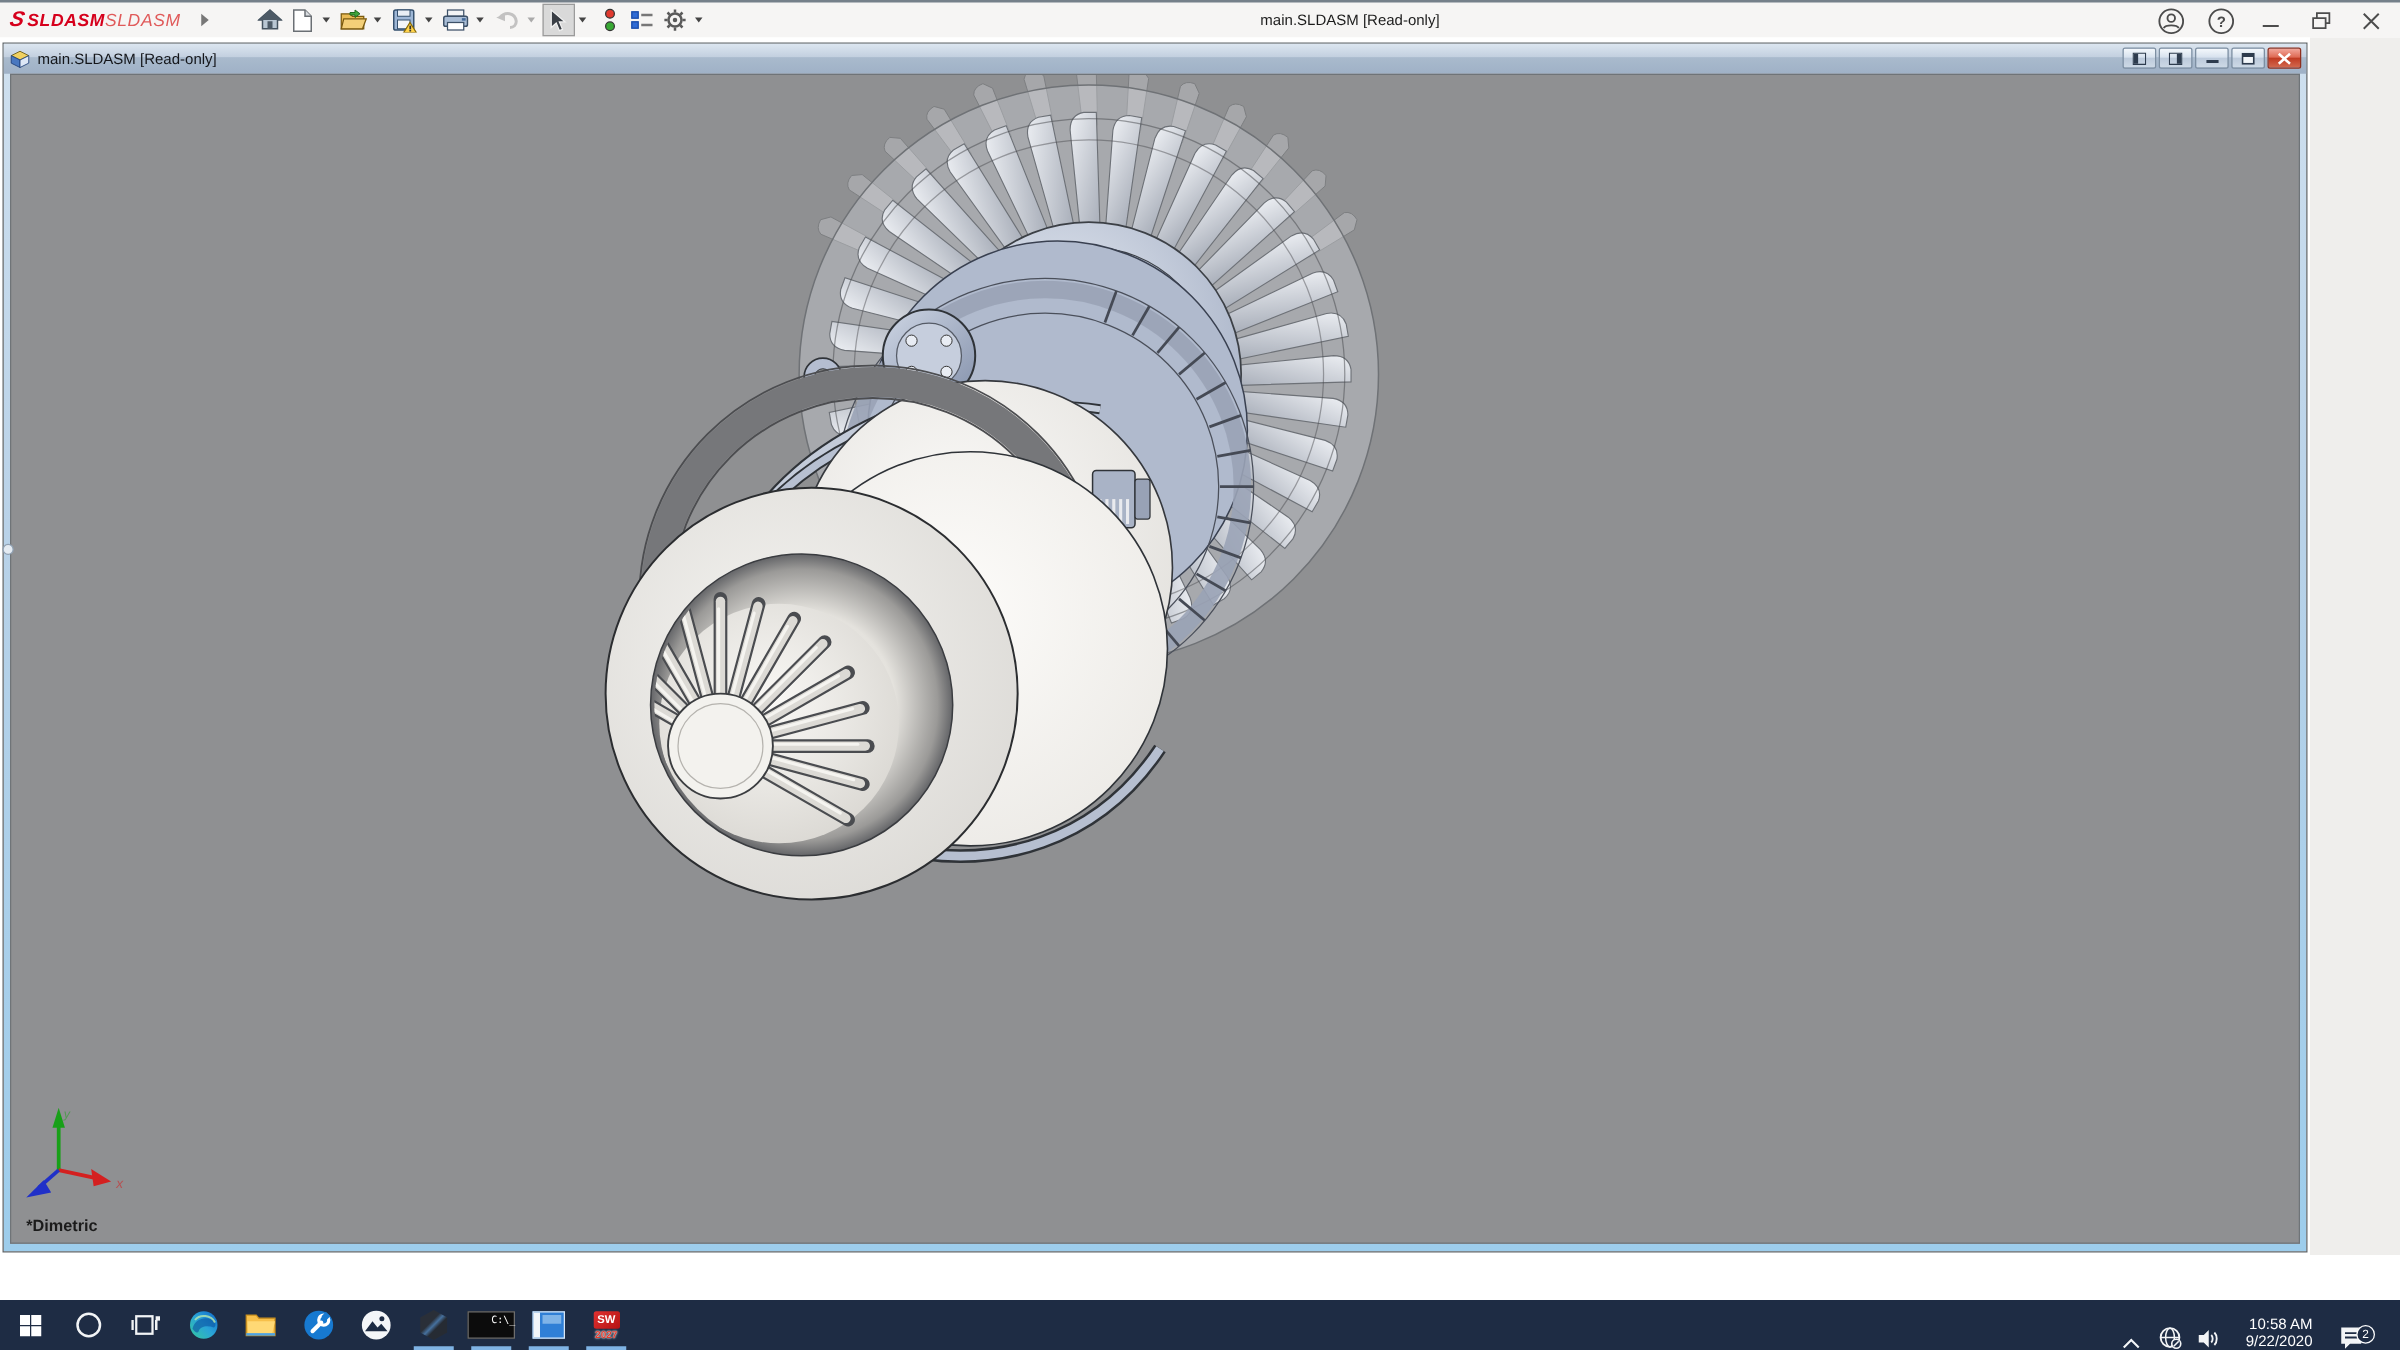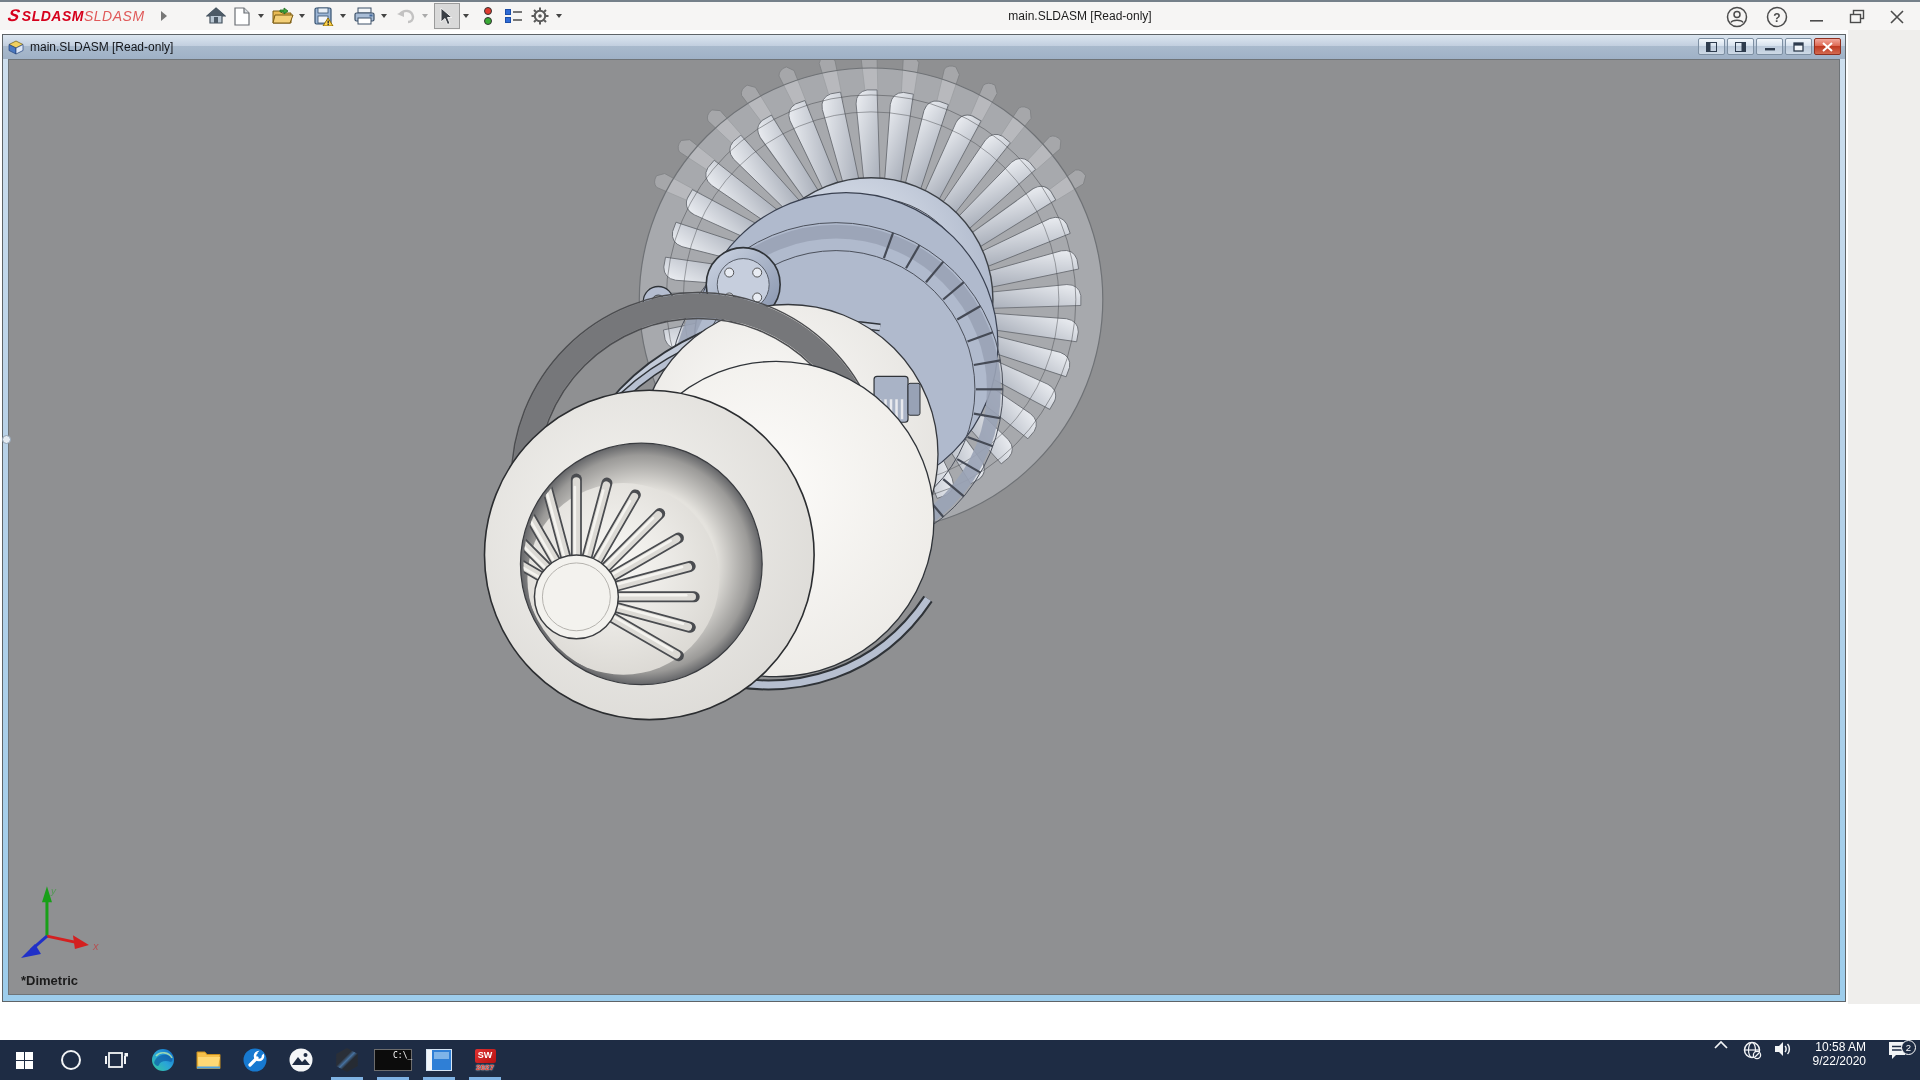--- a/index.html
+++ b/index.html
@@ -45,21 +45,21 @@
   
   .taskbar { position:absolute; left:0; top:1040px; width:1920px; height:40px; background:#1e2c44; display:flex; align-items:stretch; }
   .start { width:48px; display:flex; align-items:center; justify-content:center; }
   .winlogo { width:17px; height:17px; display:grid; grid-template-columns:8px 8px; grid-template-rows:8px 8px; gap:1px;}
   .winlogo div { background:#fff; }
   .searchbox { width:357px; background:#f5f4f3; display:flex; align-items:center; border:1px solid #cfcecd; }
   .searchbox input { border:none; outline:none; background:transparent; font-size:15px; color:#3c3c3c; width:280px;}
   .searchbox input::placeholder { color:#4f4f4f; }
   .tb-app { width:46px; position:relative; display:flex; align-items:center; justify-content:center; }
   .uline { position:absolute; left:7px; right:7px; bottom:0; height:3px; background:#7fb3e4; }
-  .tray { position:absolute; right:0; top:0; height:40px; display:flex; align-items:flex-start; }
+  .tray { position:absolute; right:16px; top:0; height:40px; display:flex; align-items:flex-end; }
   .tray-ico { width:31px; display:flex; justify-content:center; }
   .clock { width:76px; text-align:right; color:#fff; font-size:12px; line-height:14px; padding-right:8px;}
   .action { width:46px; position:relative; display:flex; justify-content:center; align-items:center;}
   .badge { position:absolute; right:4px; bottom:5px; width:15px; height:15px; border-radius:50%;
            background:#1e2c44; border:1.5px solid #fff; color:#fff; font-size:9.5px; display:flex; align-items:center; justify-content:center;}
 
   
   .lightdots { width:11px; height:20px; display:flex; flex-direction:column; align-items:center; justify-content:center; gap:2px;}
   .lightdots i { width:8px; height:8px; border-radius:50%; border:1px solid #333; display:block;}
   .evalico { display:flex; flex-direction:column; gap:2px; }

